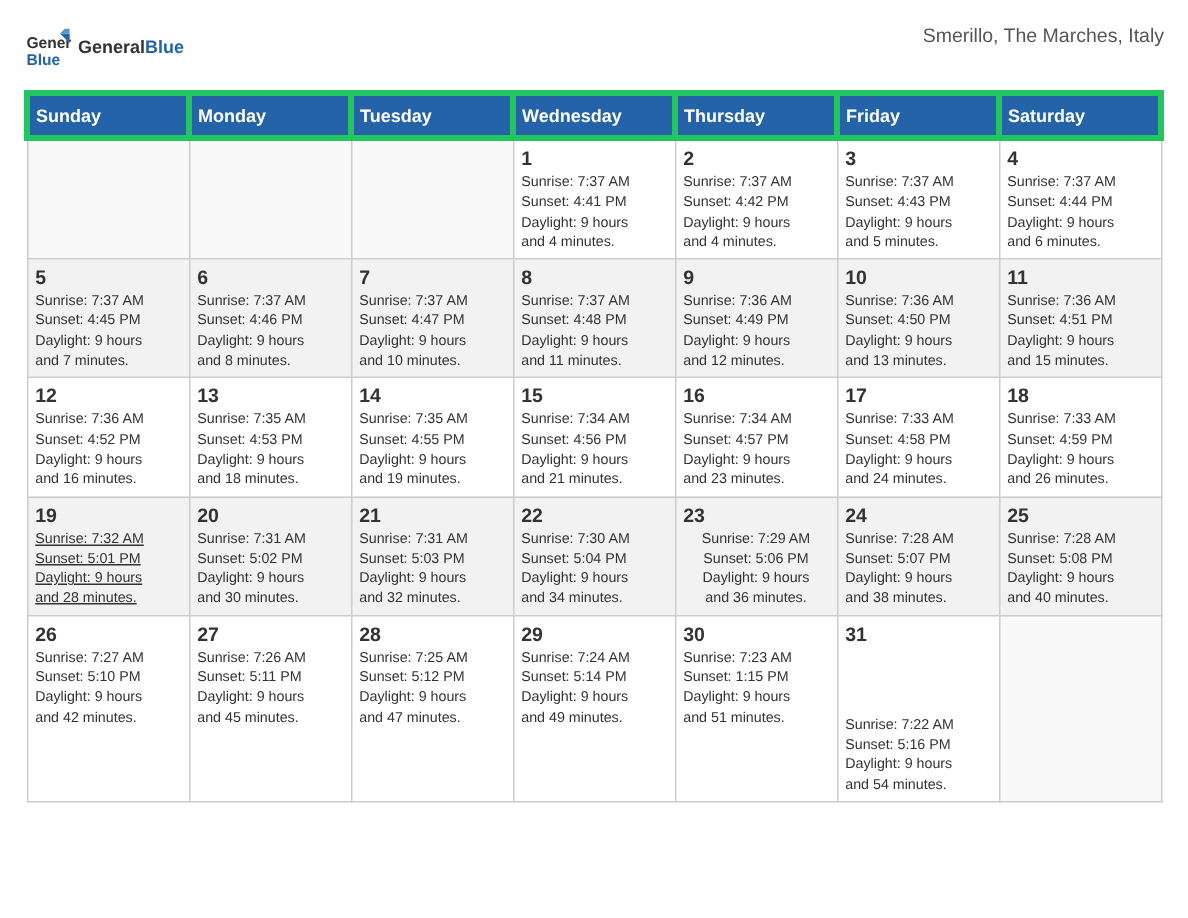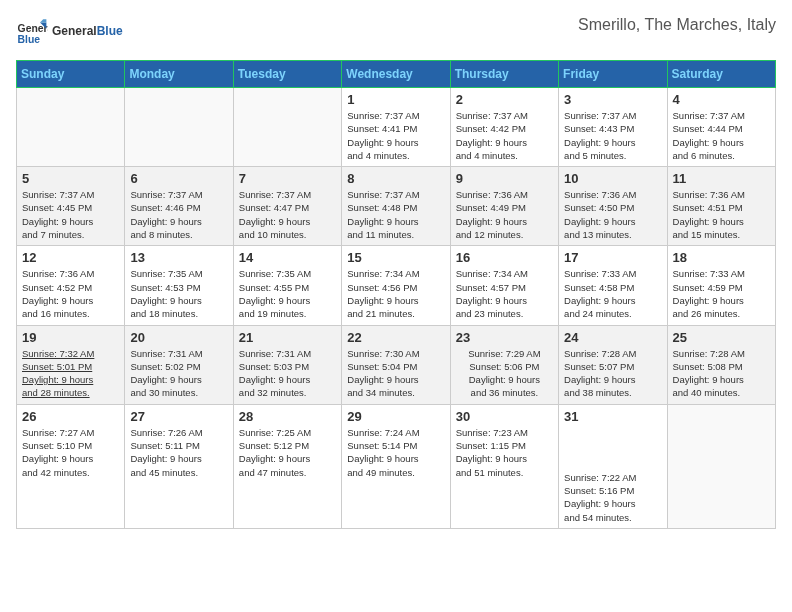--- a/index.html
+++ b/index.html
@@ -28,35 +28,35 @@
     .title-block {
       text-align: right;
     }
     .calendar-title {
       font-size: 36px;
       font-weight: bold;
       color: #333;
       line-height: 1.1;
     }
     .calendar-subtitle {
-      font-size: 16px;
+      font-size: 13px;
       color: #555;
     }
     .calendar {
       width: 100%;
       border-collapse: collapse;
     }
     .calendar th {
       background: #2563a8;
-      color: #7dd3fc;
+      color: #ffffff;
       font-size: 12px;
       font-weight: bold;
       padding: 6px 4px;
       text-align: left;
-      border: 1px solid #22c55e;
+      border: 4px solid #22c55e;
     }
     .calendar td {
       border: 1px solid #ccc;
       vertical-align: top;
       padding: 4px 5px;
       width: calc(100% / 7);
       min-height: 70px;
       font-size: 10px;
       color: #333;
       background: #fff;

